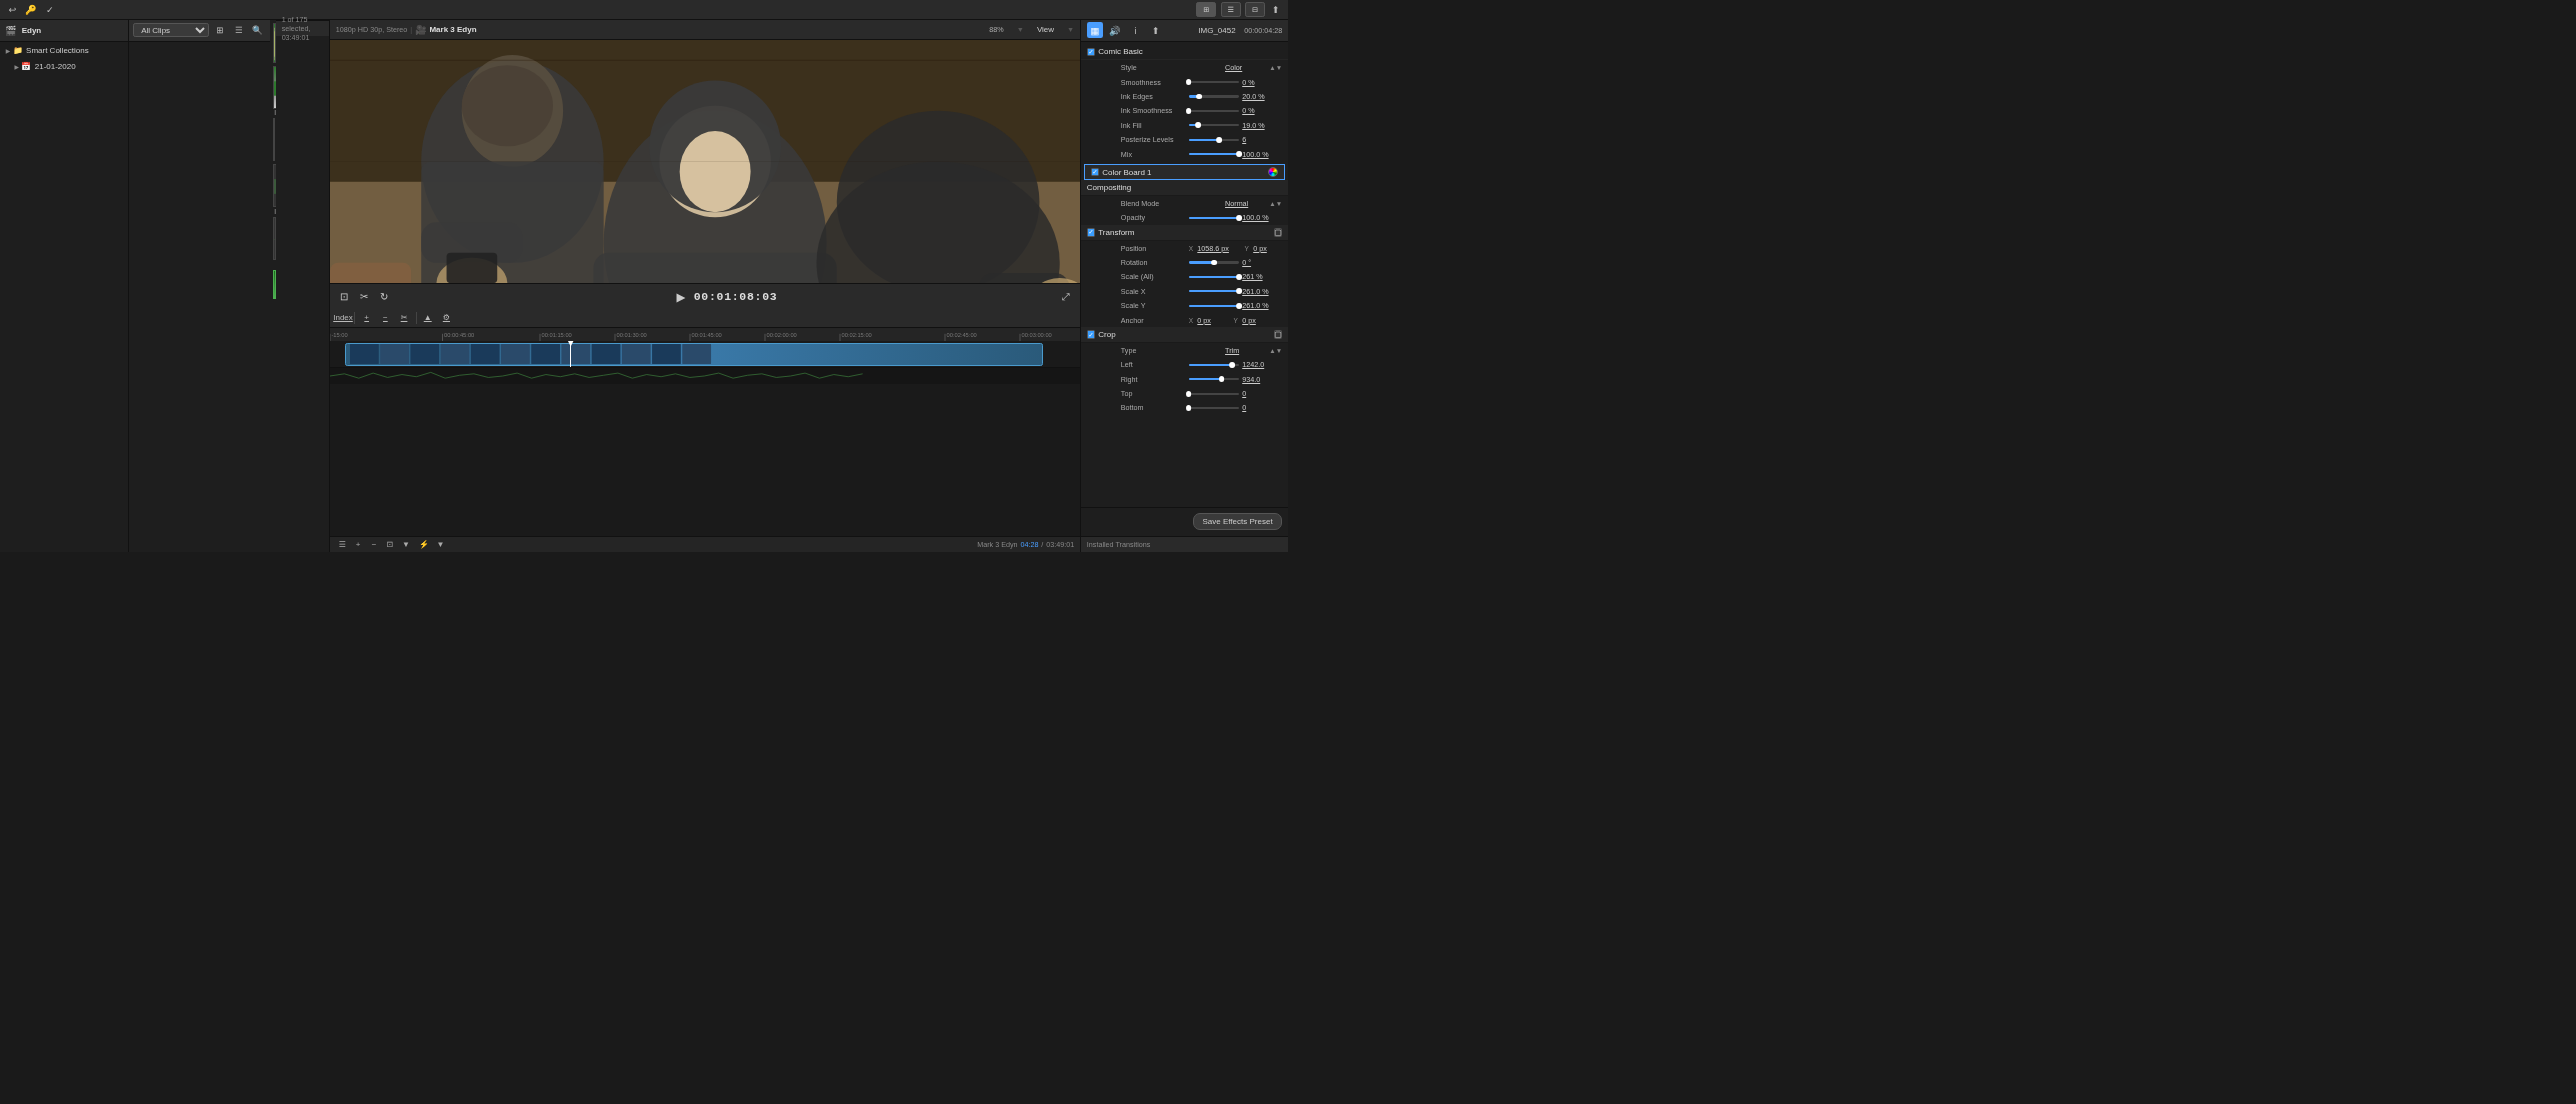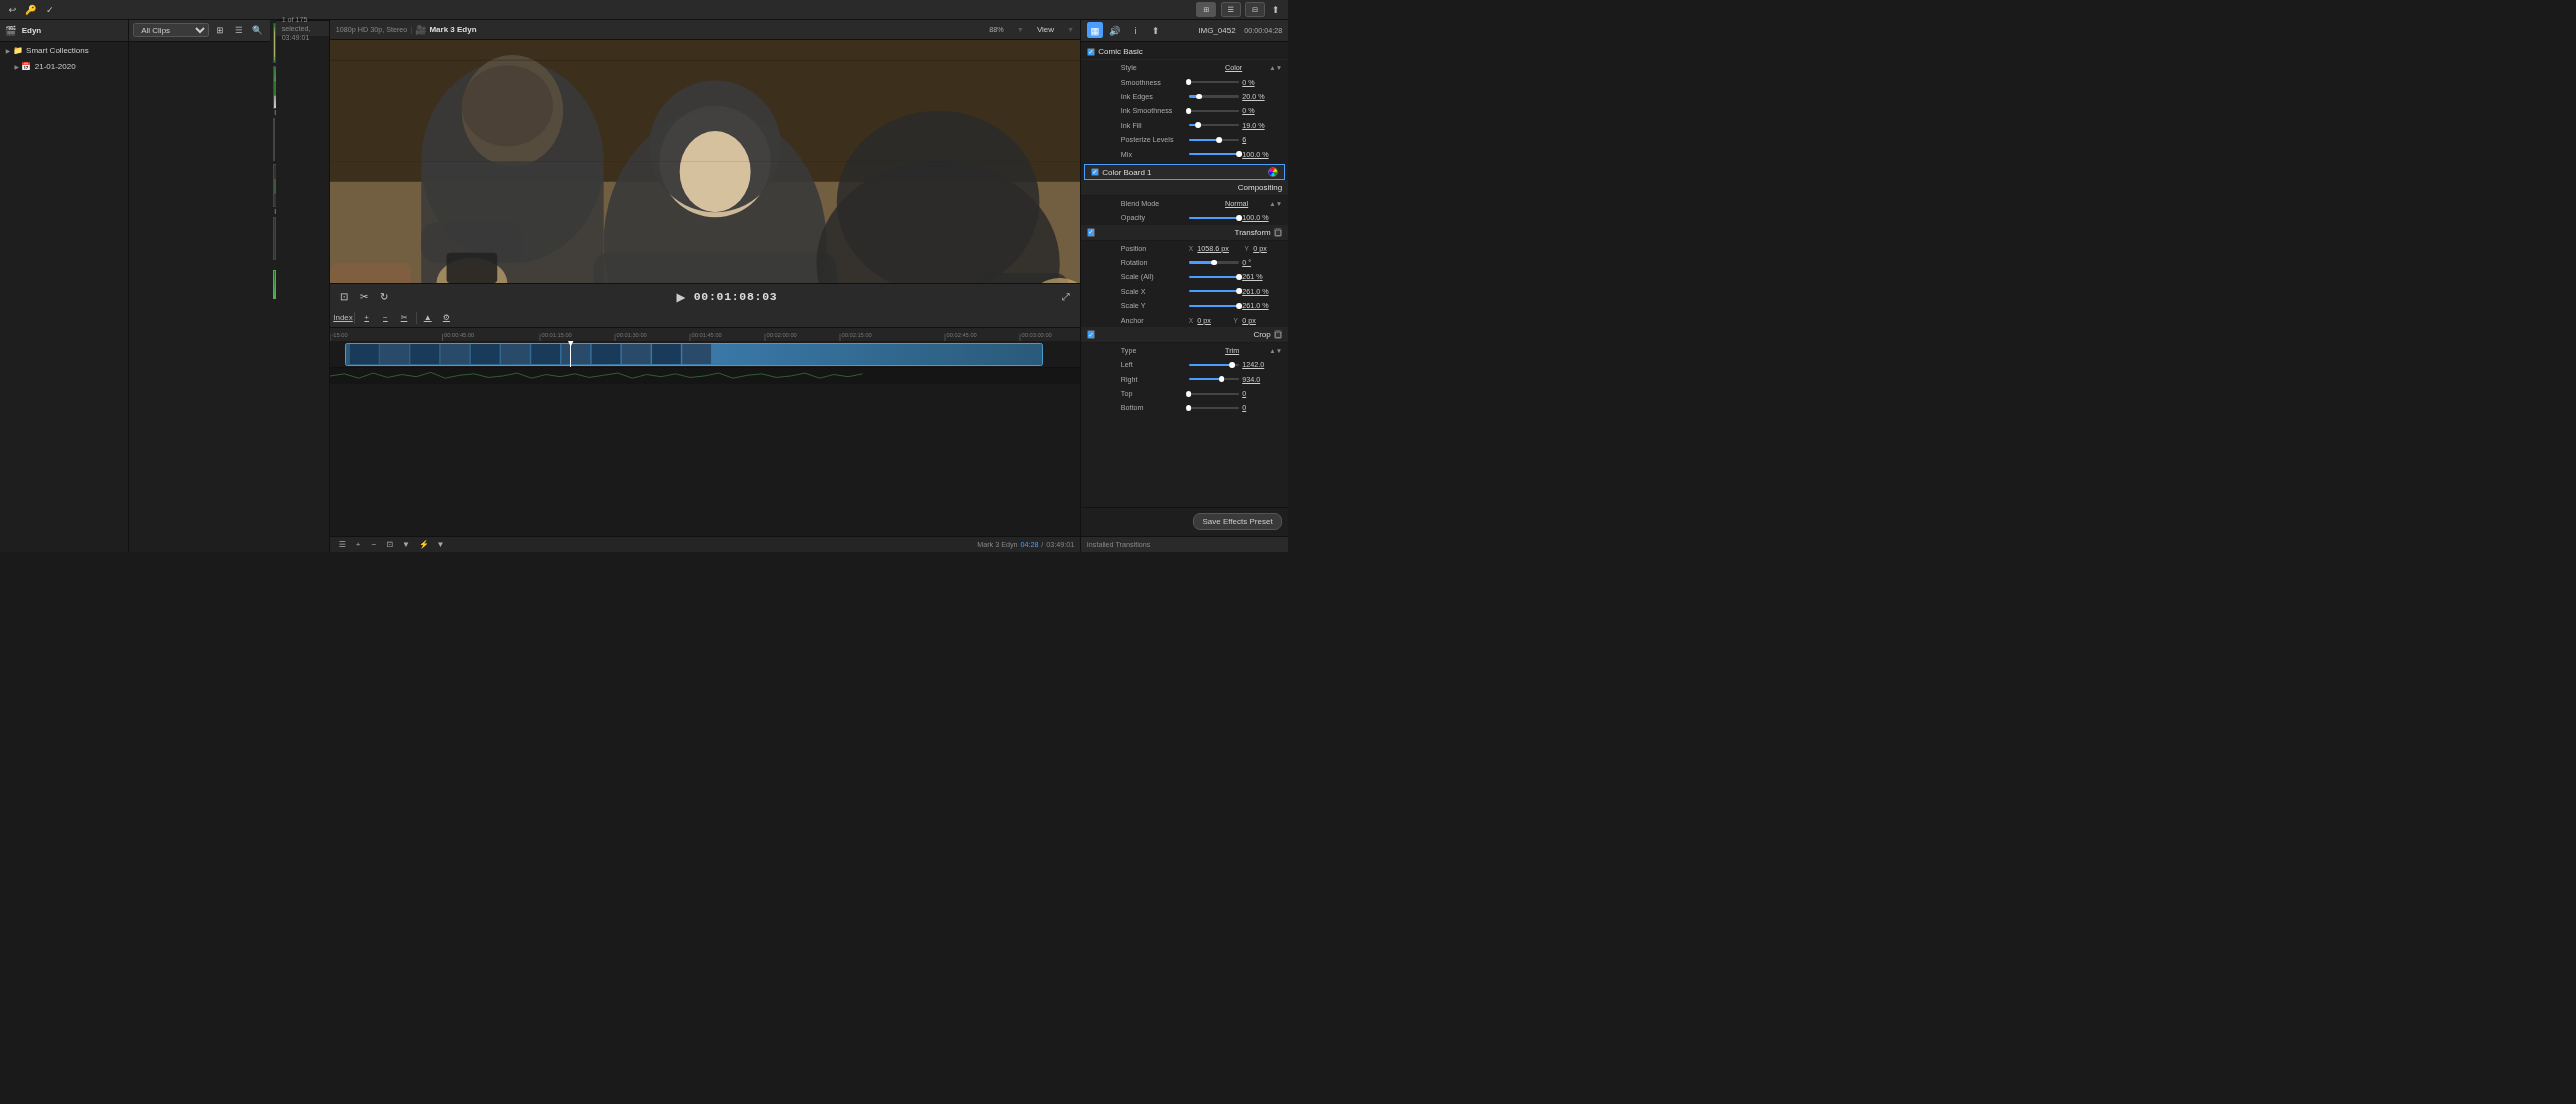--- a/index.html
+++ b/index.html
@@ -344,21 +344,20 @@
       padding: 0 5.8px;
       background: #252525;
       border-bottom: 0.7px solid #1a1a1a;
       cursor: pointer;
     }
     .section-header-label {
       flex: 1;
       font-size: 8px;
       color: #ddd;
       font-weight: 500;
-      text-align: right;
     }
     .section-checkbox {
       width: 8.6px; height: 8.6px;
       border: 0.7px solid #555;
       background: #3a9eff;
       border-radius: 1.4px;
       display: flex; align-items: center; justify-content: center;
       font-size: 6.5px;
       color: #fff;
       flex-shrink: 0;

